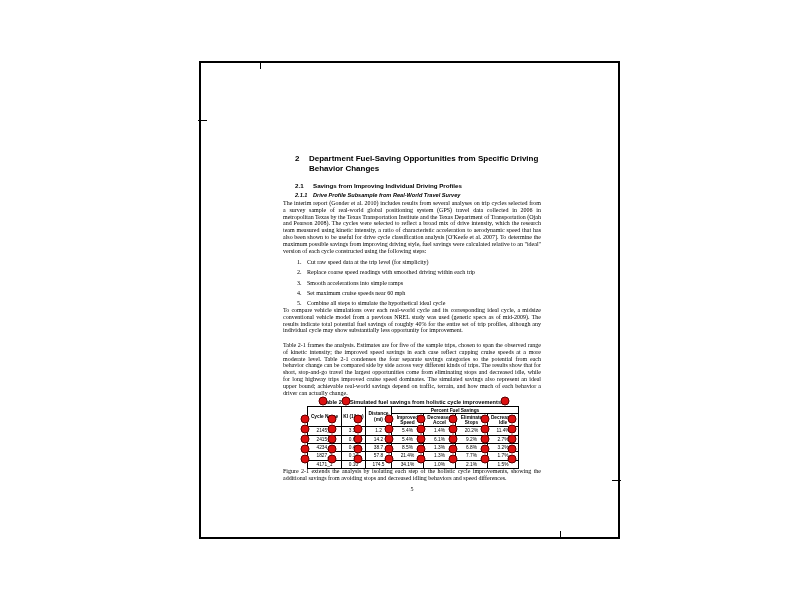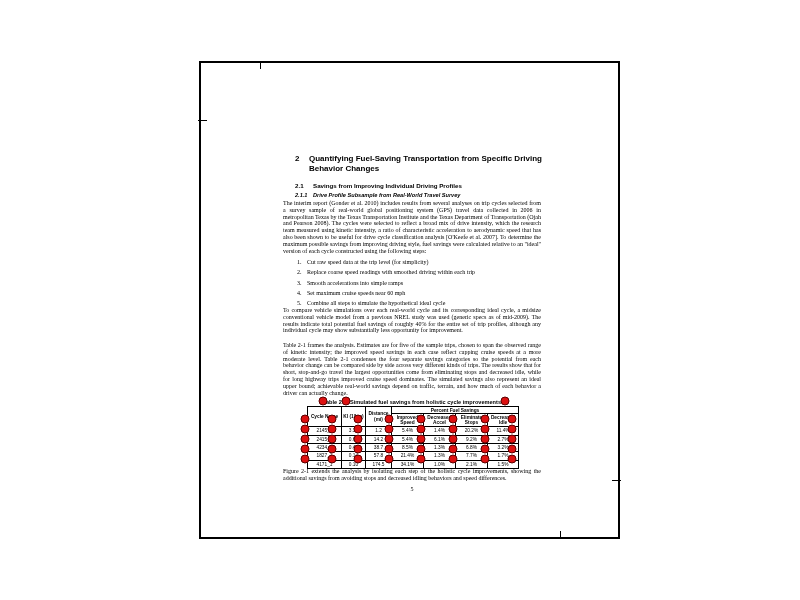--- a/index.html
+++ b/index.html
@@ -87,21 +87,21 @@
 
   <div class="page">
 
     <div class="tick tick-top"></div>
     <div class="tick tick-left"></div>
     <div class="tick tick-right"></div>
     <div class="tick tick-bottom"></div>
 
     <div class="heading">
       <span class="h-num">2</span>
-      <span class="h-text">Quantifying Fuel-Saving Transportation from Specific Driving Behavior Changes</span>
+      <span class="h-text">Department Fuel-Saving Opportunities from Specific Driving Behavior Changes</span>
     </div>
 
     <div class="subheading">
       <span class="h-num">2.1</span>
       <span class="h-text">Savings from Improving Individual Driving Profiles</span>
     </div>
 
     <div class="subsubheading">
       <span class="h-num">2.1.1</span>
       <span class="h-text">Drive Profile Subsample from Real-World Travel Survey</span>

